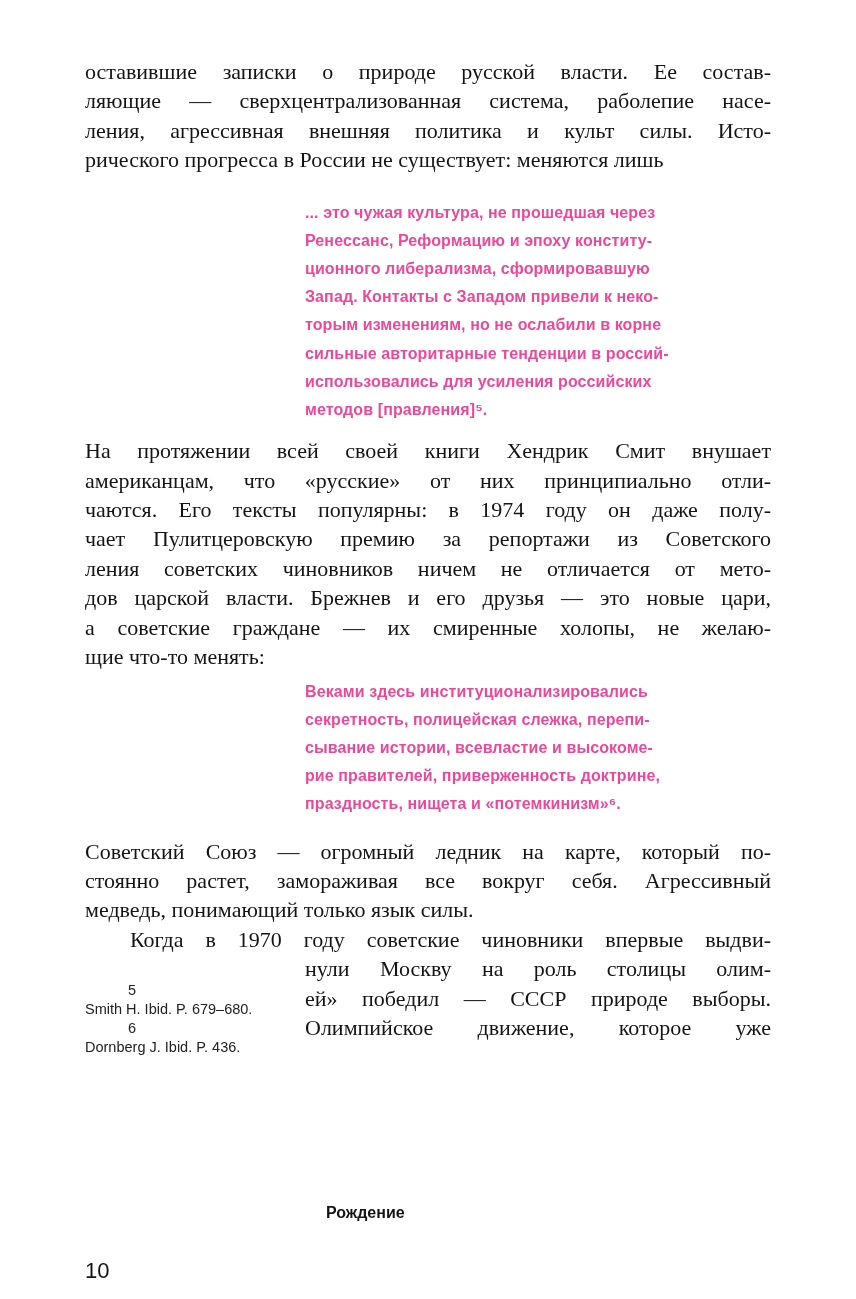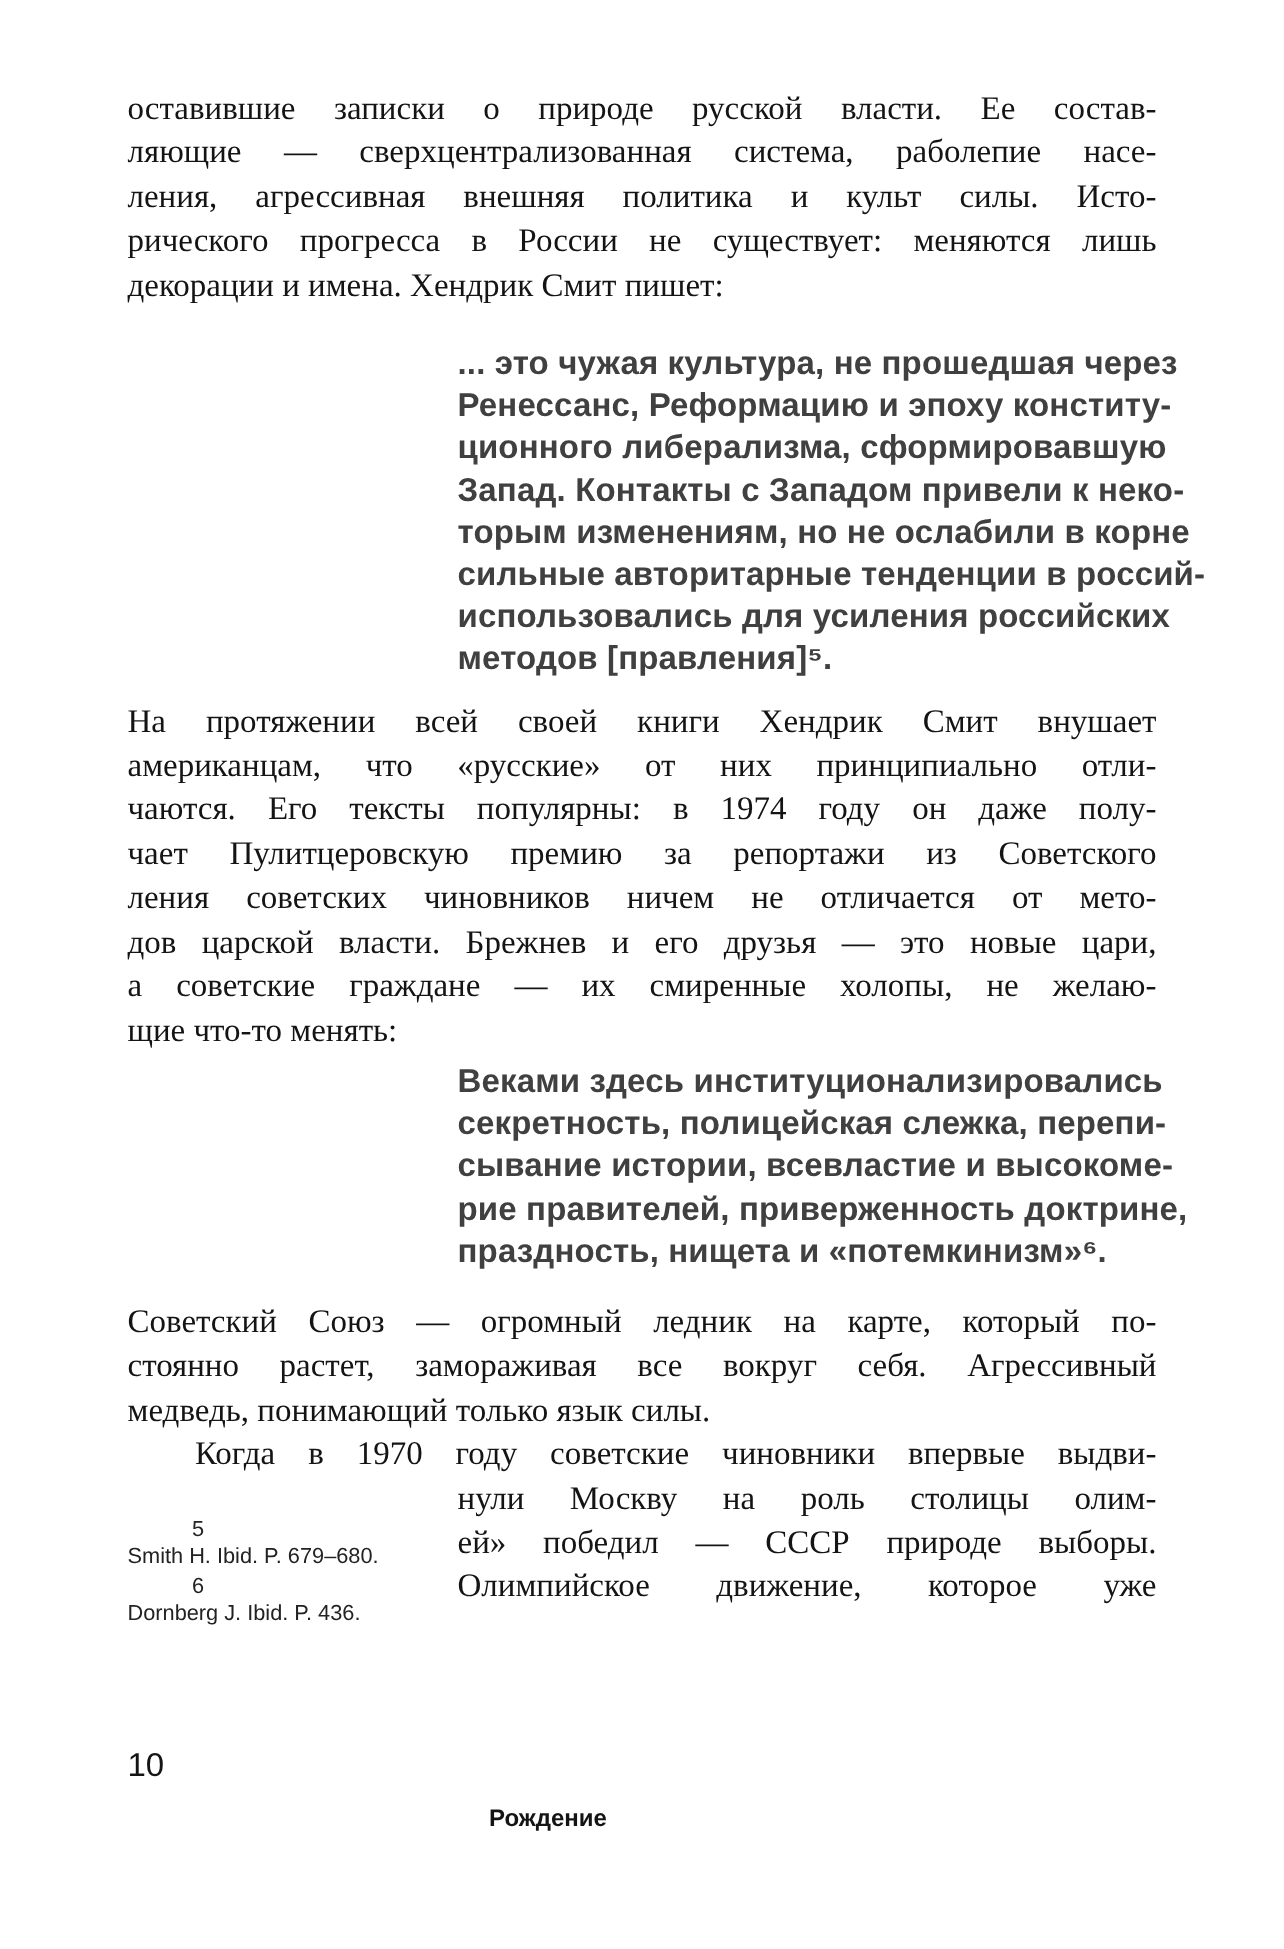--- a/index.html
+++ b/index.html
@@ -38,24 +38,24 @@
     text-align-last: justify;
   }
   .indent .line {
     text-indent: 45px;
   }
   .quote {
     margin: 24px 0 0 220px;
     width: 452px;
     font-family: "Liberation Sans", "DejaVu Sans", sans-serif;
     font-weight: 700;
-    font-size: 22px;
+    font-size: 16px;
     line-height: 28.2px;
     letter-spacing: 0.1px;
-    color: #404040;
+    color: #ec4899;
   }
   .quote .line {
     white-space: nowrap;
   }
   #para2 { margin-top: 12px; }
   #quote2 { margin-top: 6px; }
   #para3 { margin-top: 18px; }
   .wrap-row {
     display: flex;
   }
@@ -69,21 +69,21 @@
     color: #222222;
   }
   .fn + .fn { margin-top: 1px; }
   .fn-num { padding-left: 43px; }
   .wrap-col {
     width: 466px;
   }
   .footer-pagenum {
     position: absolute;
     left: 85px;
-    top: 1164px;
+    top: 1258px;
     font-family: "Liberation Sans", "DejaVu Sans", sans-serif;
     font-size: 22px;
     color: #141414;
   }
   .footer-title {
     position: absolute;
     left: 326px;
     top: 1204px;
     font-family: "Liberation Sans", "DejaVu Sans", sans-serif;
     font-weight: 700;
@@ -95,21 +95,20 @@
 <body>
 
 <div class="page">
   <div class="content">
 
     <div id="para1" class="para">
         <div class="line">оставившие записки о природе русской власти. Ее состав-</div>
         <div class="line">ляющие — сверхцентрализованная система, раболепие насе-</div>
         <div class="line">ления, агрессивная внешняя политика и культ силы. Исто-</div>
         <div class="line">рического прогресса в России не существует: меняются лишь</div>
-        <div class="line">декорации и имена. Хендрик Смит пишет:</div>
       </div>
 
     <div id="quote1" class="quote">
         <div class="line">... это чужая культура, не прошедшая через</div>
         <div class="line">Ренессанс, Реформацию и эпоху конститу-</div>
         <div class="line">ционного либерализма, сформировавшую</div>
         <div class="line">Запад. Контакты с Западом привели к неко-</div>
         <div class="line">торым изменениям, но не ослабили в корне</div>
         <div class="line">сильные авторитарные тенденции в россий-</div>
         <div class="line">использовались для усиления российских</div>

